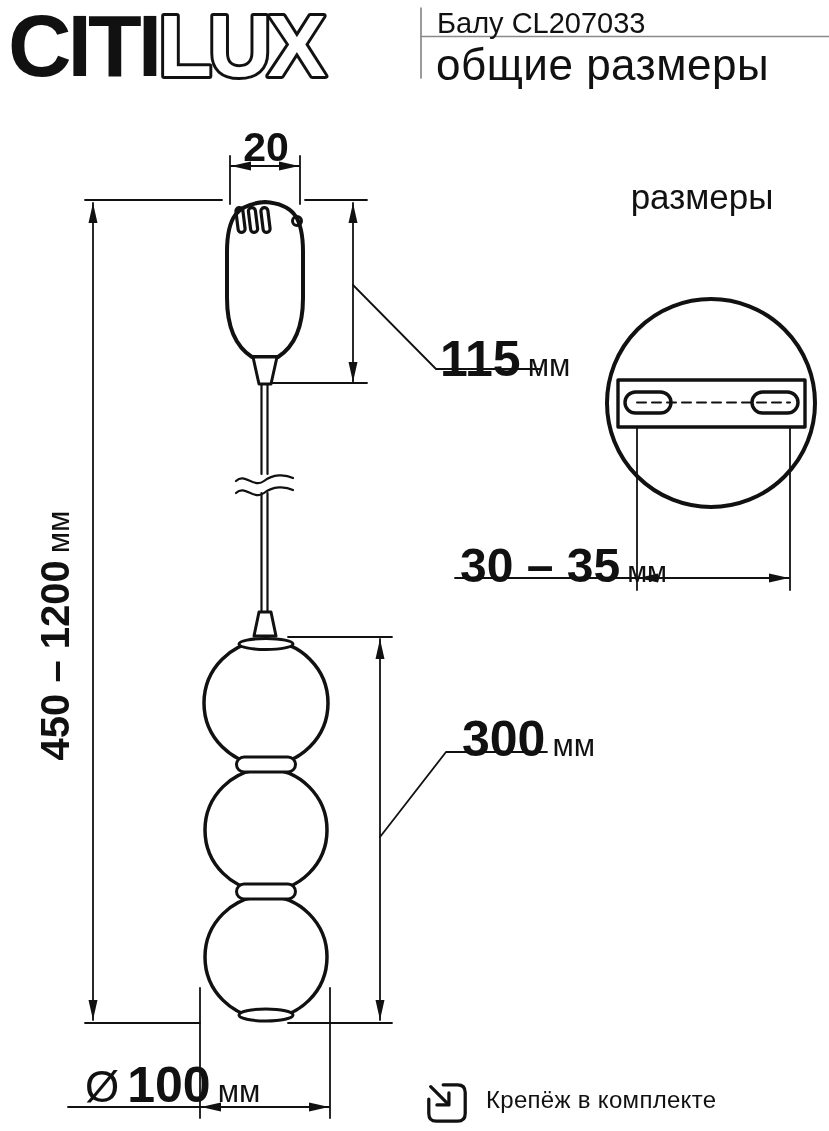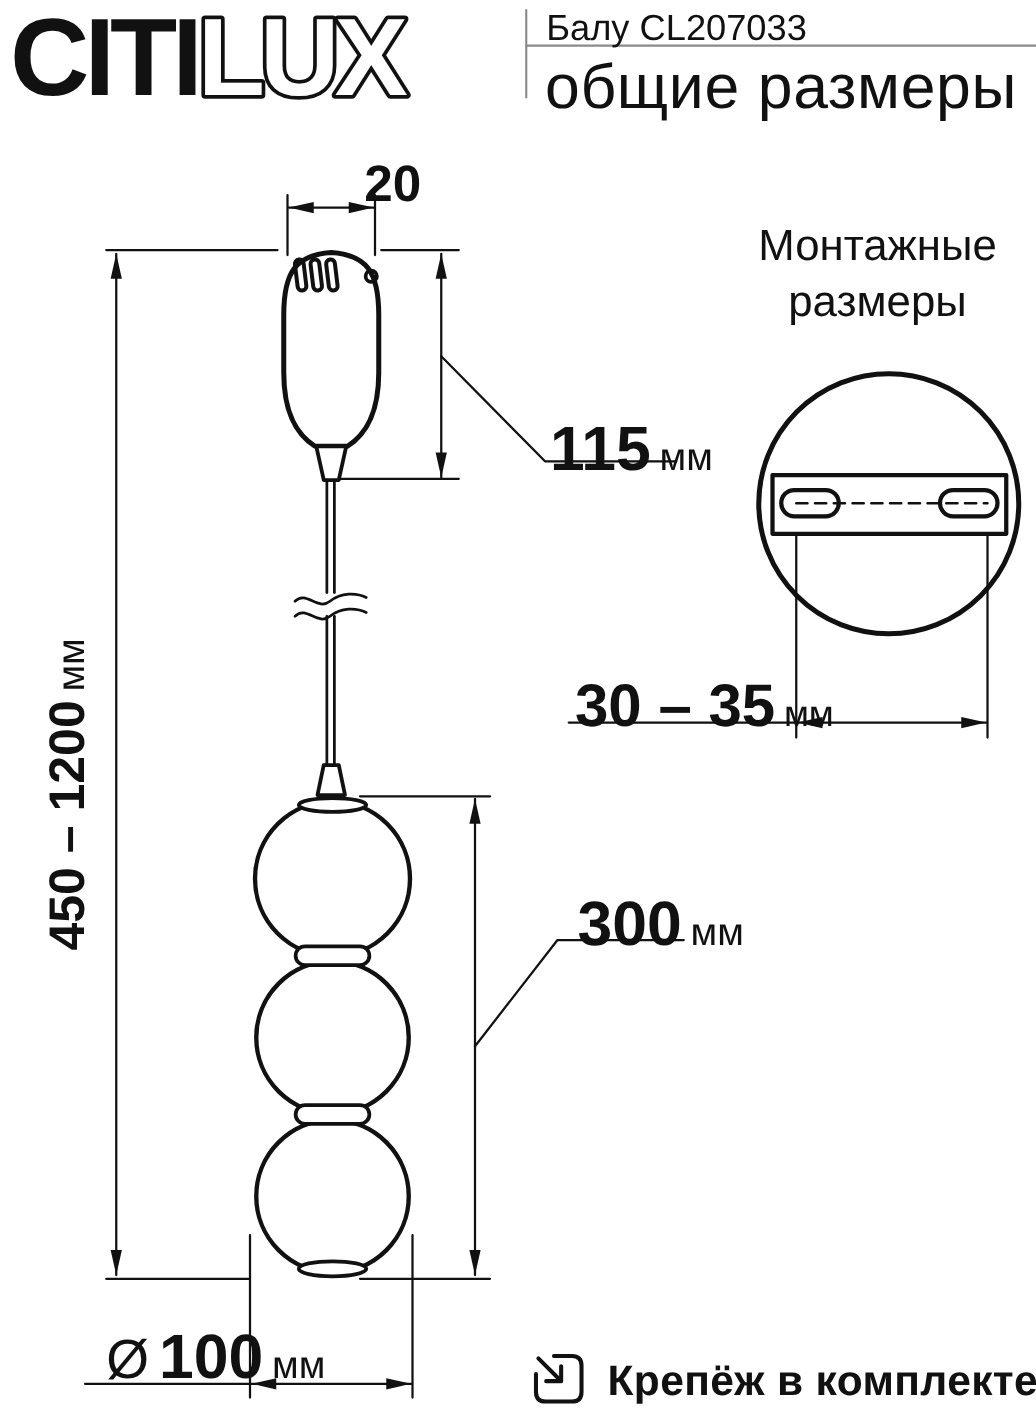--- a/index.html
+++ b/index.html
@@ -10,28 +10,28 @@
     font-family: "Liberation Sans", sans-serif;
     color: #111111;
     overflow: hidden;
   }
   .abs { position: absolute; white-space: nowrap; }
   #drawing-svg { position: absolute; left: 0; top: 0; }
 
   
   #logo-svg { position: absolute; left: 8px; top: 2px; }
   #model-name { left: 437px; top: 7px; font-size: 29px; font-weight: 400; }
-  #sheet-subtitle { left: 436px; top: 40px; font-size: 50px; font-weight: 400; letter-spacing: 0.5px; }
+  #sheet-subtitle { left: 436px; top: 40px; font-size: 44px; font-weight: 400; letter-spacing: 0.5px; }
 
   
   .dim-label { position: absolute; white-space: nowrap; }
   .dim-value { font-weight: bold; font-size: 50px; }
   .dim-unit { font-weight: 400; font-size: 31px; margin-left: 7px; }
 
-  #label-canopy-width { left: 217px; top: 124px; width: 120px; text-align: right; }
+  #label-canopy-width { left: 206px; top: 124px; width: 120px; text-align: center; }
   #label-canopy-width .dim-value { font-size: 41px; }
 
   #label-canopy-height { left: 440px; top: 330px; }
 
   #label-suspension {
     left: -105px; top: 613px; width: 320px; text-align: center;
     transform: rotate(-90deg);
   }
   #label-suspension .dim-value { font-size: 40px; }
 
@@ -46,21 +46,21 @@
 
   
   #mounting-title {
     left: 577px; top: 175px; width: 250px; text-align: center;
     font-size: 35px; line-height: 1.28; font-weight: 400;
   }
   #mounting-title span { display: block; }
 
   
   #hardware-icon { position: absolute; left: 424px; top: 1080px; }
-  #footer-note { left: 486px; top: 1086px; font-size: 34px; font-weight: bold; letter-spacing: 0.3px; }
+  #footer-note { left: 486px; top: 1086px; font-size: 24px; font-weight: normal; letter-spacing: 0.3px; }
 </style>
 </head>
 <body>
 
 <svg id="drawing-svg" width="829" height="1131" viewBox="0 0 829 1131" fill="none" stroke="#111111" stroke-linecap="round" stroke-linejoin="round">
 
   <g stroke="#8a8a8a" stroke-width="1.7">
     <line x1="421" y1="8" x2="421" y2="78"></line>
     <line x1="421" y1="36.5" x2="829" y2="36.5"></line>
   </g>
@@ -186,21 +186,20 @@
 
 <div class="dim-label" id="label-hole-spacing">
   <span class="dim-value">30 – 35</span><span class="dim-unit">мм</span>
 </div>
 
 <div class="dim-label" id="label-shade-diameter">
   <span class="dim-prefix">Ø</span><span class="dim-value">100</span><span class="dim-unit">мм</span>
 </div>
 
 <div class="abs" id="mounting-title">
-  <span>Монтажные</span>
   <span>размеры</span>
 </div>
 
 <svg id="hardware-icon" width="46" height="46" viewBox="0 0 48 48" fill="none" stroke="#111111" stroke-width="3.4" stroke-linecap="round" stroke-linejoin="round">
   <path d="M 20 5 H 35 Q 43 5 43 13 V 35 Q 43 43 35 43 H 13 Q 5 43 5 35 V 20"></path>
   <path d="M 7 7 L 25.5 25.5"></path>
   <path d="M 13.5 26 L 26 26 L 26 13.5"></path>
 </svg>
 <div class="abs" id="footer-note">Крепёж в комплекте</div>
 

